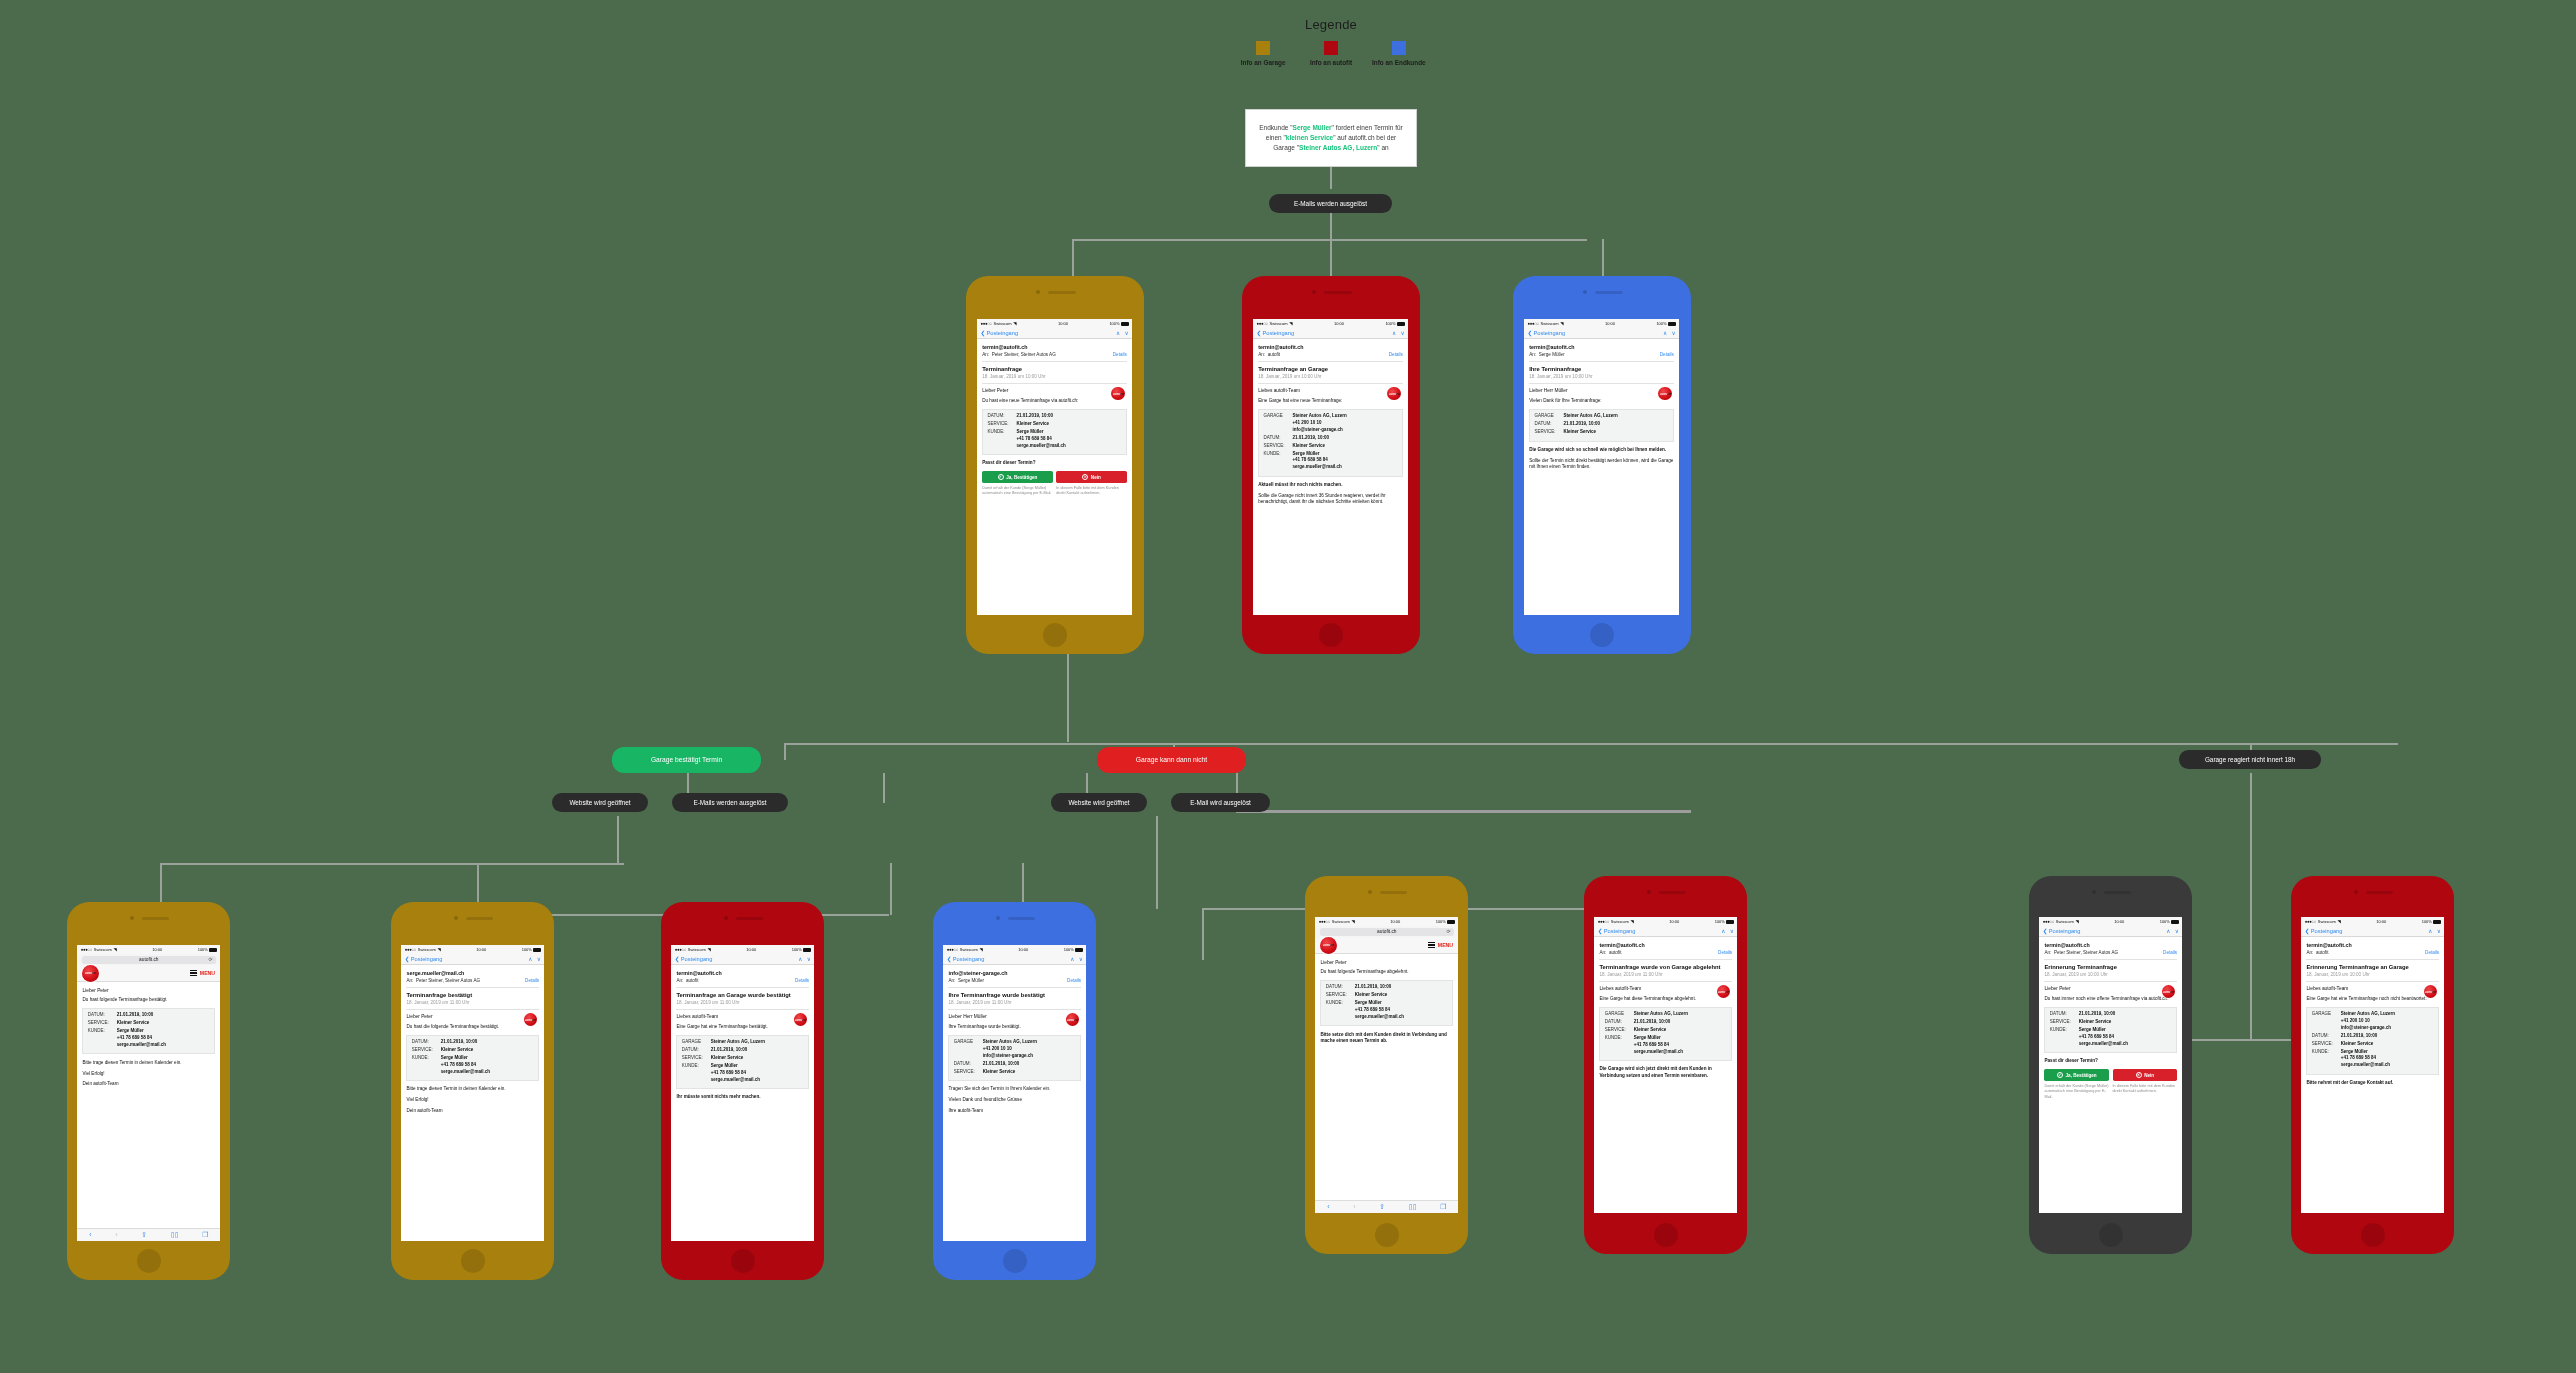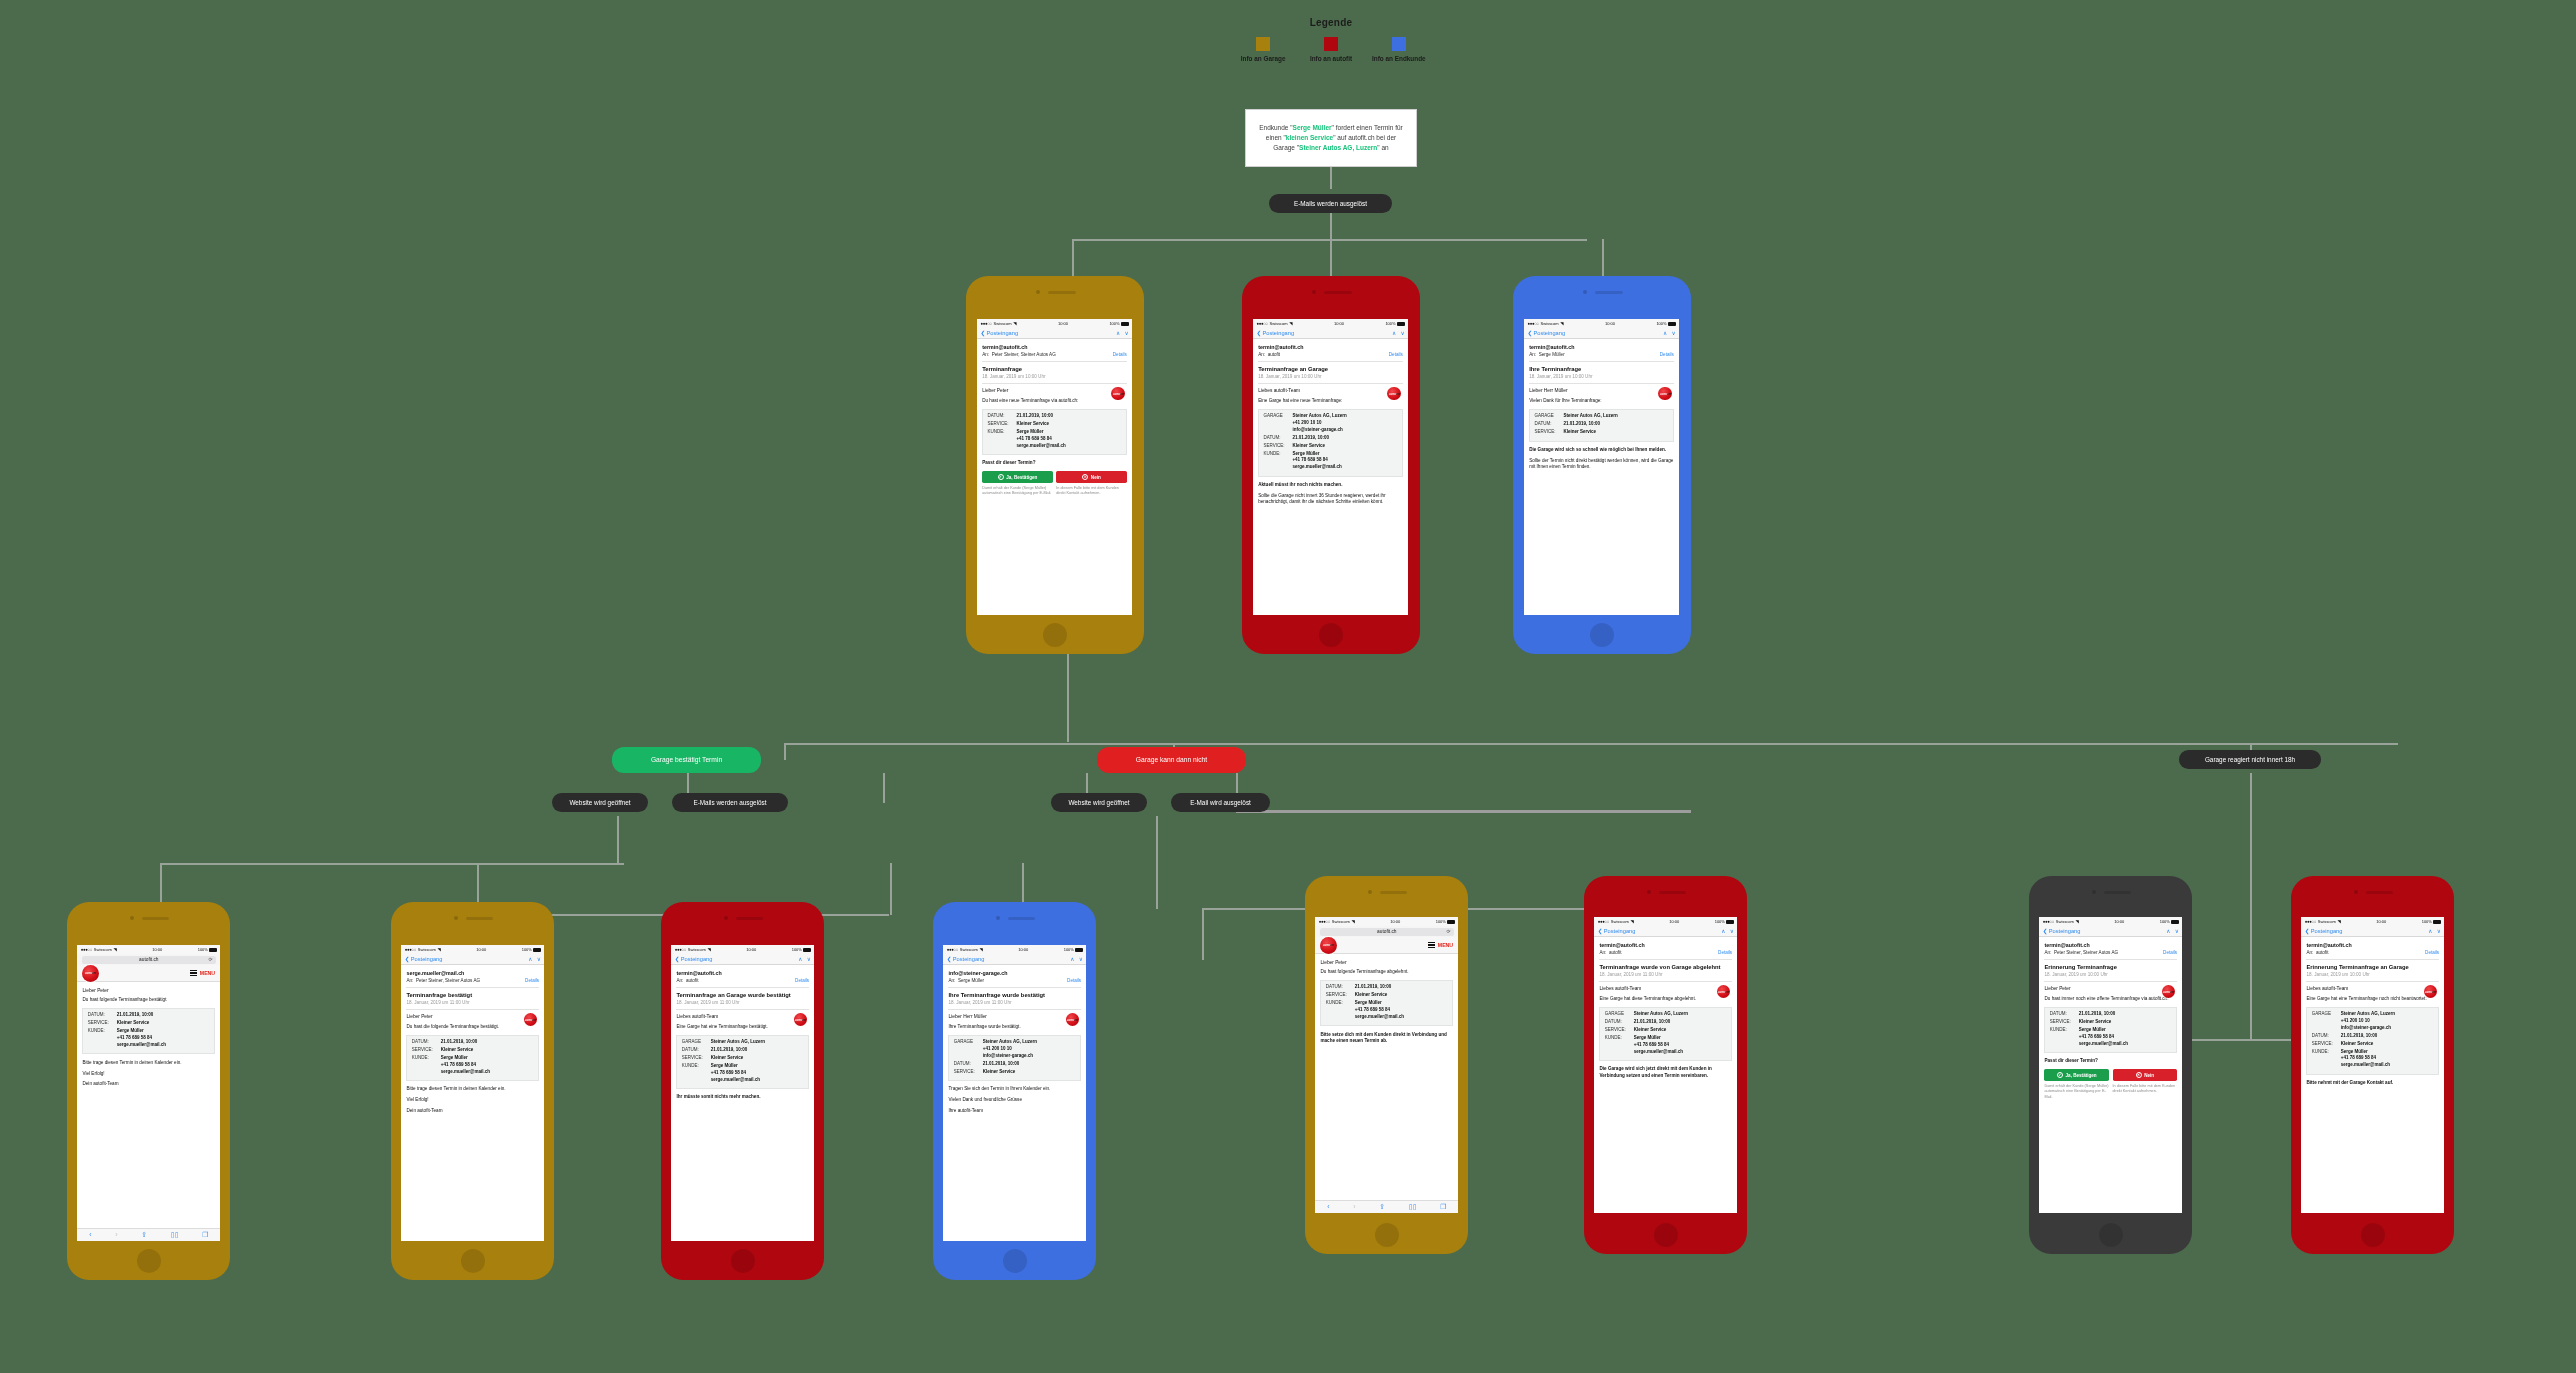--- a/index.html
+++ b/index.html
@@ -12,21 +12,21 @@
   }
   .stage { position:absolute; left:0; top:0; width:2576px; height:1374px; }
 
   
   .ln { position:absolute; background:#9aa39a; }
   .lnh { height:1.7px; }
   .lnv { width:1.7px; }
 
   
   #legend { position:absolute; left:1228px; top:17px; width:206px; text-align:center; }
-  #legend .ltitle { font-size:10px; font-weight:bold; color:#1c1c1c; letter-spacing:0.2px; }
+  #legend .ltitle { font-size:13px; font-weight:normal; color:#1c1c1c; letter-spacing:0.2px; }
   #legend .lrow { display:flex; justify-content:space-between; margin-top:8.6px; padding:0 5.2px; }
   #legend .litem { width:60px; text-align:center; }
   #legend .sw { width:14.6px; height:14.6px; margin:0 auto 4.3px; }
   #legend .llab { font-size:6.4px; color:#1c1c1c; font-weight:bold; white-space:nowrap; }
 
   
   #topnote {
     position:absolute; left:1245px; top:109px; width:172px; height:58px;
     background:#fff; border:0.9px solid #d0d0d0;
     display:flex; align-items:center; justify-content:center; padding:5.2px 10.3px;

